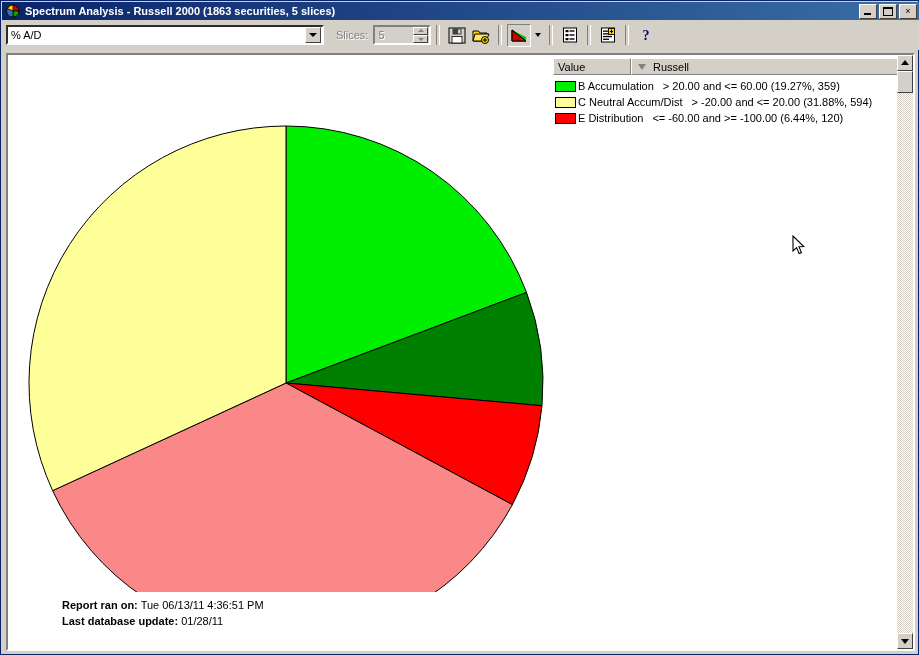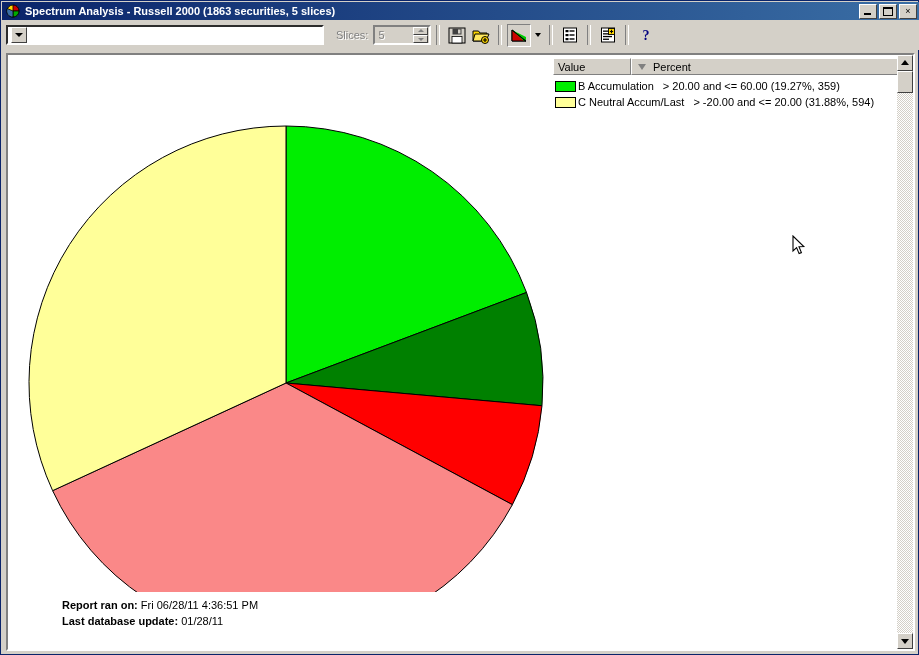--- a/index.html
+++ b/index.html
@@ -419,20 +419,21 @@
       </span>
       <span class="win-btn">
         <span class="glyph">×</span>
       </span>
     </span>
   </div>
 
   <div class="toolbar">
 
     <span class="combo">
+      <span class="combo-text">% A/D</span>
       <span class="combo-arrow">
         <span class="tri-down"></span>
       </span>
     </span>
 
     <span class="tb-label">Slices:</span>
 
     <span class="spinbox">
       <span class="spin-val">5</span>
       <span class="spin-btns">
@@ -531,41 +532,46 @@
         </svg>
     </div>
 
     <div class="legend">
       <div class="legend-header">
         <div class="lh-cell lh-value">
           <span>Value</span>
         </div>
         <div class="lh-cell lh-percent">
           <span class="sort-tri"></span>
-          <span>Percent</span>
+          <span>Russell</span>
         </div>
       </div>
       <div class="legend-rows" id="legend-rows">
           <div class="legend-row">
             <span class="swatch" style="background: rgb(0, 238, 0);"></span>
             <span class="lr-label">B Accumulation</span>
             <span class="lr-range">&gt; 20.00 and &lt;= 60.00 (19.27%, 359)</span>
           </div>
           <div class="legend-row">
             <span class="swatch" style="background: rgb(255, 255, 153);"></span>
-            <span class="lr-label">C Neutral Accum/Last</span>
+            <span class="lr-label">C Neutral Accum/Dist</span>
             <span class="lr-range">&gt; -20.00 and &lt;= 20.00 (31.88%, 594)</span>
+          </div>
+          <div class="legend-row">
+            <span class="swatch" style="background: rgb(255, 0, 0);"></span>
+            <span class="lr-label">E Distribution</span>
+            <span class="lr-range">&lt;= -60.00 and &gt;= -100.00 (6.44%, 120)</span>
           </div>
         </div>
     </div>
 
     <div class="footer">
       <div>
         <b>Report ran on:</b>
-        <span>Fri 06/28/11 4:36:51 PM</span>
+        <span>Tue 06/13/11 4:36:51 PM</span>
       </div>
       <div>
         <b>Last database update:</b>
         <span>01/28/11</span>
       </div>
     </div>
 
     <div class="vscroll">
       <div class="vs-track"></div>
       <div class="vs-btn up" style="top:0;">

